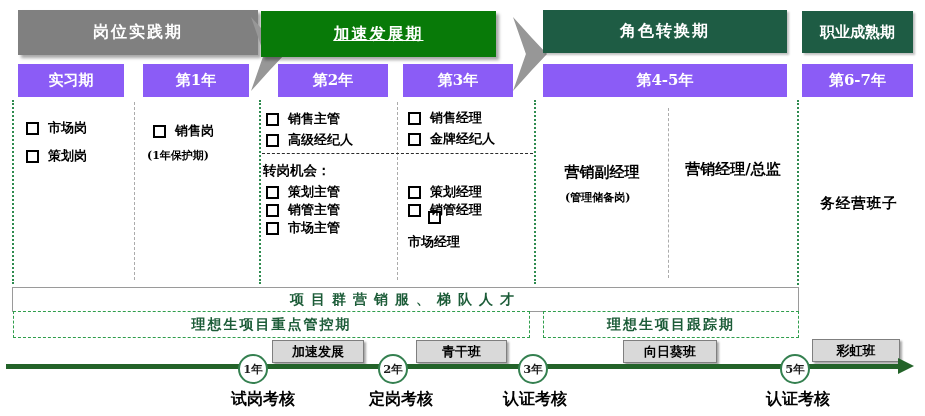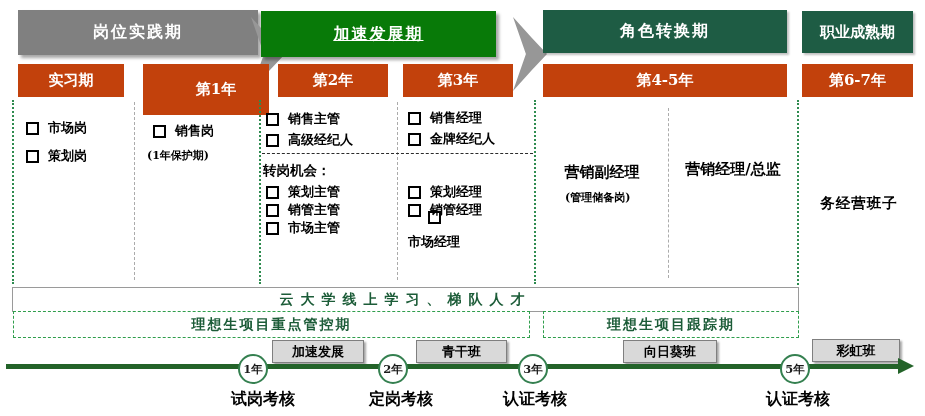--- a/index.html
+++ b/index.html
@@ -7,21 +7,21 @@
   #stage{position:relative;width:925px;height:416px;background:#fff;overflow:hidden;}
 
   .phase{position:absolute;display:flex;align-items:center;justify-content:center;
          color:#fff;font-weight:bold;font-size:16px;letter-spacing:2px;
          box-shadow:3px 3px 3px rgba(0,0,0,.35);}
   .phase.gray{background:#808080;}
   .phase.bright{background:#087A08;}
   .phase.dark{background:#1E5C44;box-shadow:2px 2px 2px rgba(0,0,0,.25);}
 
   .yearbox{position:absolute;display:flex;align-items:center;justify-content:center;
-           background:#c2410c;color:#fff;font-weight:bold;font-size:15px;}
+           background:#8b5cf6;color:#fff;font-weight:bold;font-size:15px;}
 
   .chevron{position:absolute;background:#979797;
            clip-path:polygon(0 0,55% 28%,100% 50%,55% 72%,0 100%,38% 50%);
            filter:drop-shadow(2px 2px 1px rgba(0,0,0,.3));}
 
   .vgreen{position:absolute;width:0;border-left:2px dotted #2E8B4F;}
   .vgray{position:absolute;width:0;border-left:1px dashed #ABABAB;}
   .hdash{position:absolute;height:0;border-top:1.5px dashed #2b2b2b;}
 
   .item{position:absolute;display:flex;align-items:center;gap:9px;
@@ -61,21 +61,21 @@
 <div id="stage">
 
   <div class="phase gray" style="left:18px;top:10px;width:240px;height:45px;">岗位实践期</div>
   <div class="chevron" style="left:251px;top:17px;width:34px;height:74px;"></div>
   <div class="phase bright" style="left:261px;top:11px;width:235px;height:46px;text-decoration:underline;">加速发展期</div>
   <div class="chevron" style="left:513px;top:17px;width:34px;height:74px;"></div>
   <div class="phase dark" style="left:543px;top:10px;width:244px;height:43px;">角色转换期</div>
   <div class="phase dark" style="left:802px;top:11px;width:111px;height:42px;font-size:15px;letter-spacing:0;">职业成熟期</div>
 
   <div class="yearbox" style="left:18px;top:64px;width:106px;height:33px;">实习期</div>
-  <div class="yearbox" style="left:143px;top:64px;width:106px;height:51px;padding-left:20px;">第1年</div>
+  <div class="yearbox" style="left:143px;top:64px;width:106px;height:33px;">第1年</div>
   <div class="yearbox" style="left:278px;top:64px;width:110px;height:33px;">第2年</div>
   <div class="yearbox" style="left:403px;top:64px;width:110px;height:33px;">第3年</div>
   <div class="yearbox" style="left:543px;top:64px;width:244px;height:33px;">第4-5年</div>
   <div class="yearbox" style="left:802px;top:64px;width:111px;height:33px;">第6-7年</div>
 
   <div class="vgreen" style="left:12px;top:100px;height:184px;"></div>
   <div class="vgreen" style="left:259px;top:100px;height:184px;"></div>
   <div class="vgreen" style="left:534px;top:100px;height:184px;"></div>
   <div class="vgreen" style="left:797px;top:100px;height:185px;"></div>
 
@@ -142,21 +142,21 @@
     <span class="cbx"></span>
     <span>市场经理</span>
   </div>
 
   <div class="role" style="left:602px;top:163px;">营销副经理</div>
   <div class="note" style="left:565px;top:190px;">(管理储备岗)</div>
   <div class="role" style="left:733px;top:160px;">营销经理/总监</div>
 
   <div class="role" style="left:859px;top:194px;font-size:14.5px;letter-spacing:1px;">务经营班子</div>
 
-  <div class="band-solid" style="left:12px;top:287px;width:785px;height:23px;">云大学线上学习、梯队人才</div>
+  <div class="band-solid" style="left:12px;top:287px;width:785px;height:23px;">项目群营销服、梯队人才</div>
   <div class="band-dash" style="left:13px;top:311px;width:515px;height:25px;">理想生项目重点管控期</div>
   <div class="band-dash" style="left:543px;top:311px;width:254px;height:25px;">理想生项目跟踪期</div>
 
   <div class="train" style="left:272px;top:340px;width:90px;height:21px;">加速发展</div>
   <div class="train" style="left:416px;top:340px;width:89px;height:21px;">青干班</div>
   <div class="train" style="left:623px;top:340px;width:92px;height:21px;">向日葵班</div>
   <div class="train" style="left:812px;top:339px;width:86px;height:21px;">彩虹班</div>
 
   <div class="tl-line" style="left:6px;top:364px;width:894px;height:5px;"></div>
   <div class="tl-head" style="left:898px;top:358px;"></div>

